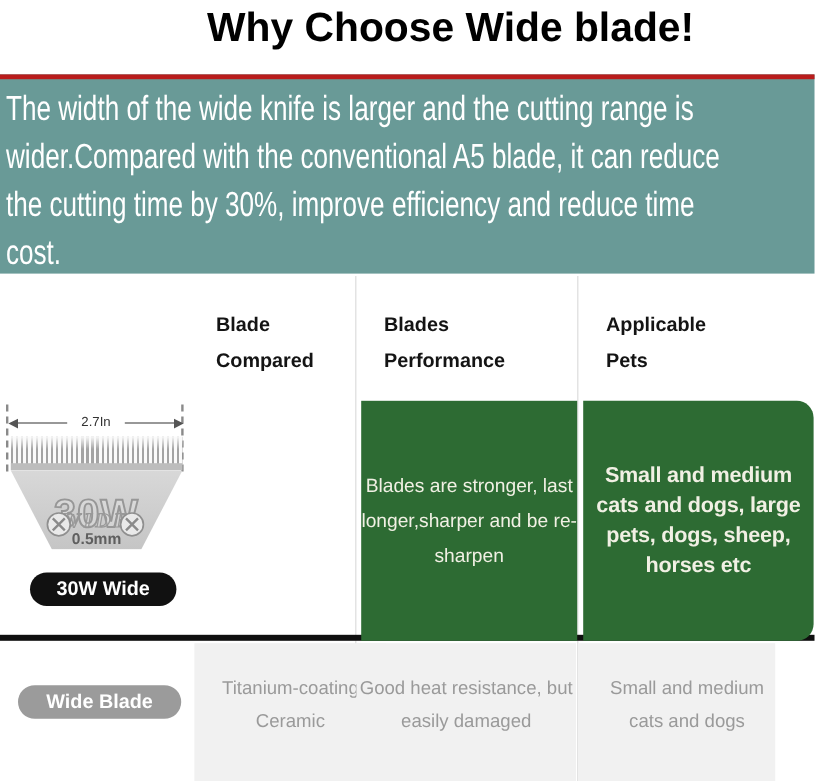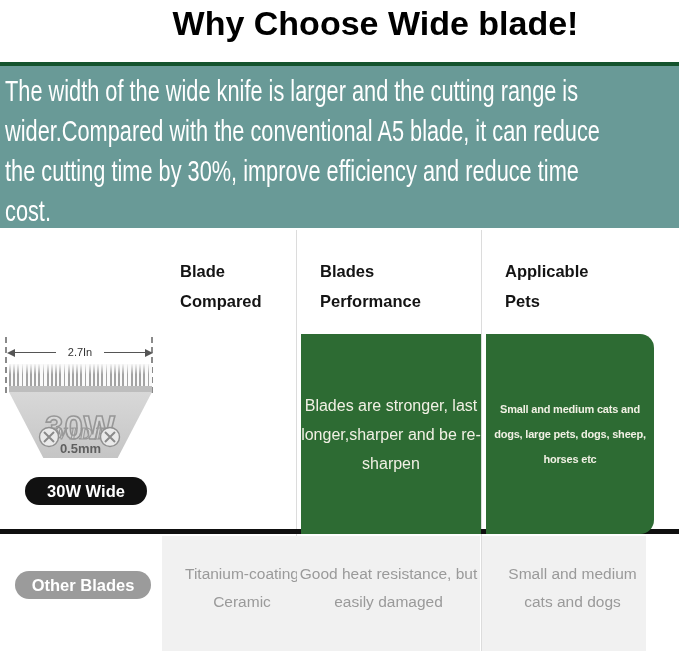--- a/index.html
+++ b/index.html
@@ -8,21 +8,21 @@
     font-family:"Liberation Sans",sans-serif;overflow:hidden;
   }
   
   .title{
     position:absolute;top:0px;left:0;width:679px;text-align:center;
     font-size:34px;font-weight:bold;color:#000;margin:0;line-height:46px;padding-left:36px;
   }
   
   .banner{
     position:absolute;top:62px;left:0;width:679px;height:166px;
-    background:#699a97;border-top:4px solid #14532d;box-sizing:border-box;
+    background:#699a97;border-top:4px solid #b91c1c;box-sizing:border-box;
   }
   .banner-text{
     position:absolute;top:5px;left:5px;width:905px;
     transform:scaleX(0.75);transform-origin:0 0;
     color:#ffffff;font-size:29px;line-height:40px;
   }
   .banner-text div{white-space:nowrap;}
   
   .vline{position:absolute;top:230px;height:421px;width:1px;background:#dcdcdc;}
   .v1{left:296px;}
@@ -38,21 +38,21 @@
   
   .black-line{position:absolute;left:0;top:529px;width:679px;height:5px;background:#0f0f0f;z-index:1;}
   
   .cell-wide{
     position:absolute;top:334px;height:200px;background:#2d6b33;z-index:2;
     color:#f1f0e4;display:flex;align-items:center;justify-content:center;
     text-align:center;box-sizing:border-box;
   }
   .gw1{left:162px;width:134px;border-radius:10px 0 0 10px;font-size:17px;line-height:27px;}
   .gw2{left:301px;width:180px;font-size:16px;line-height:29px;}
-  .gw3{left:486px;width:168px;border-radius:0 14px 14px 0;font-size:11px;line-height:25px;font-weight:bold;letter-spacing:-0.2px;}
+  .gw3{left:486px;width:192px;border-radius:0 14px 14px 0;font-size:18px;line-height:25px;font-weight:bold;letter-spacing:-0.2px;}
   
   .cell-other{
     position:absolute;top:536px;height:115px;background:#f1f1f1;
     color:#9a9a9a;font-size:15.5px;line-height:28px;text-align:center;
     box-sizing:border-box;padding-top:24px;
   }
   .go1{left:162px;width:160px;}
   .go2{left:297px;width:183px;}
   .go3{left:482px;width:164px;padding-left:17px;}
   
@@ -152,15 +152,15 @@
   <svg class="screw s1" width="22" height="22" viewBox="0 0 22 22">
     <circle cx="11" cy="11" r="9.5" fill="#e9e9e9" stroke="#8f8f8f" stroke-width="1.4"></circle>
     <path d="M6 6 L16 16 M16 6 L6 16" stroke="#8a8a8a" stroke-width="2"></path>
   </svg>
   <svg class="screw s2" width="22" height="22" viewBox="0 0 22 22">
     <circle cx="11" cy="11" r="9.5" fill="#e9e9e9" stroke="#8f8f8f" stroke-width="1.4"></circle>
     <path d="M6 6 L16 16 M16 6 L6 16" stroke="#8a8a8a" stroke-width="2"></path>
   </svg>
 
   <div class="pill pill-wide">30W Wide Blade</div>
-  <div class="pill pill-other">Other Blades</div>
+  <div class="pill pill-other">Wide Blade</div>
 
 </div>
 
 </body></html>

